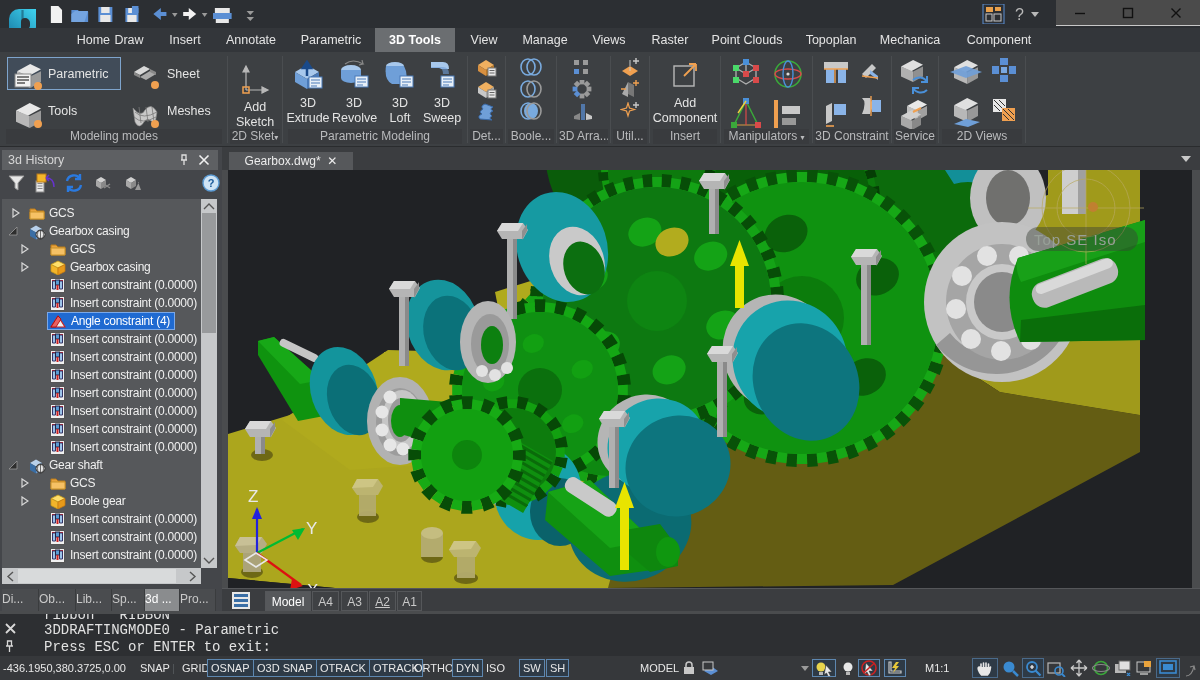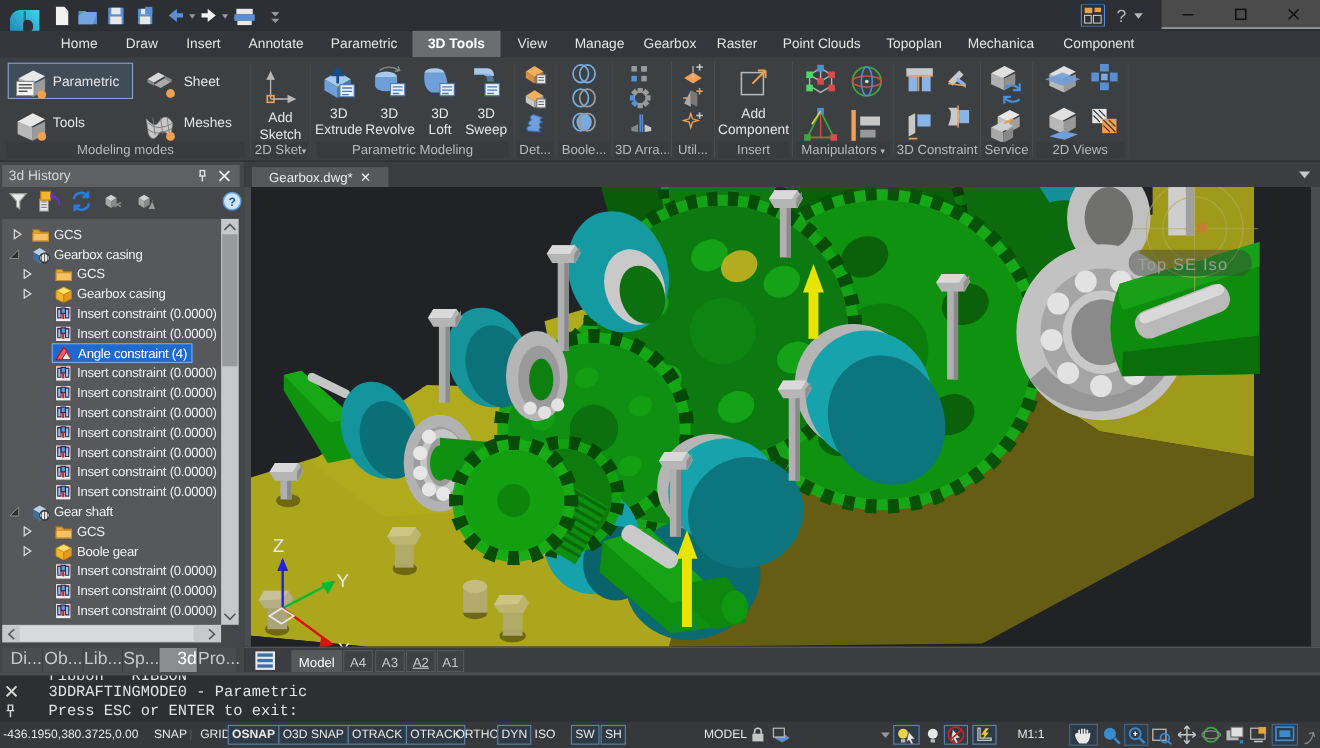--- a/index.html
+++ b/index.html
@@ -24,21 +24,21 @@
 .btntext { color:#e4e4e4; font-size:12.5px; }
 
 #lpanel { left:0; top:147px; width:222px; height:464px; background:#44464a; }
 #lphead { left:2px; top:3px; width:216px; height:20px; background:#5e6063; color:#d6d6d6; font-size:12.5px; line-height:20px; padding-left:6px; position:absolute; }
 #lptool { left:2px; top:23px; width:216px; height:26px; position:absolute; }
 #tree { left:2px; top:52px; width:199px; height:369px; background:#56585b; position:absolute; overflow:hidden; }
 .trow { position:absolute; left:0; width:100%; height:18px; color:#f0f0f0; font-size:12px; letter-spacing:-0.25px; line-height:18px; white-space:nowrap; }
 #vscroll { left:201px; top:52px; width:16px; height:369px; background:#c6c8ca; position:absolute; }
 #hscroll { left:2px; top:421px; width:199px; height:16px; background:#c6c8ca; position:absolute; }
 #lptabs { left:0px; top:440px; width:222px; height:24px; position:absolute; background:#44464a; }
-.lptab { position:absolute; top:2px; height:22px; background:#4a4c4f; color:#c9c9c9; font-size:16px; text-align:right; line-height:21px; border-right:1px solid #3a3c3e; }
+.lptab { position:absolute; top:2px; height:22px; background:#4a4c4f; color:#c9c9c9; font-size:12px; text-align:left; line-height:21px; border-right:1px solid #3a3c3e; }
 .lptab.active { background:#8a8c8e; color:#fff; }
 
 #docbar { left:222px; top:147px; width:978px; height:23px; background:#3b3d40; }
 #doctab { position:absolute; left:7px; top:5px; width:124px; height:18px; background:#56585b; color:#ececec; font-size:12px; line-height:18px; text-align:center; }
 #vpframe { left:222px; top:170px; width:978px; height:418px; background:#4a4c4e; }
 #modeltabs { left:222px; top:588px; width:978px; height:23px; background:#3b3d40; border-top:1px solid #55575a; }
 .mtab { position:absolute; top:2px; height:20px; color:#c9c9c9; font-size:12px; text-align:center; line-height:20px; border:1px solid #55575a; background:#3f4144; }
 .mtab.active { background:#56585b; color:#fff; }
 
 #cmd { left:0; top:611px; width:1200px; height:45px; background:#2d2f32; border-top:3px solid #4a4c4e; font-family:"Liberation Mono", monospace; font-size:14px; color:#e2e2e2; }
@@ -107,29 +107,29 @@
       </svg>
     <svg width="12" height="12" viewBox="0 0 12 12">
         <rect x="1.5" y="1.5" width="9" height="9" fill="none" stroke="#111" stroke-width="1.4"></rect>
       </svg>
     <svg width="12" height="12" viewBox="0 0 12 12">
         <path d="M1.5 1.5 l9 9 M10.5 1.5 l-9 9" stroke="#111" stroke-width="1.4"></path>
       </svg>
   </div>
 
   <div id="tabrow" class="abs">
-    <div class="rtab" style="left:44px; width:56px;">Home</div>
+    <div class="rtab" style="left:54px; width:56px;text-align:right;">Home</div>
     <div class="rtab" style="left:103px; width:52px;">Draw</div>
     <div class="rtab" style="left:158px; width:54px;">Insert</div>
     <div class="rtab" style="left:215px; width:72px;">Annotate</div>
     <div class="rtab" style="left:290px; width:82px;">Parametric</div>
     <div class="rtab active" style="left:375px; width:80px;">3D Tools</div>
     <div class="rtab" style="left:458px; width:52px;">View</div>
     <div class="rtab" style="left:513px; width:64px;">Manage</div>
-    <div class="rtab" style="left:580px; width:58px;">Gearbox</div>
+    <div class="rtab" style="left:580px; width:58px;">Views</div>
     <div class="rtab" style="left:641px; width:58px;">Raster</div>
     <div class="rtab" style="left:702px; width:90px;">Point Clouds</div>
     <div class="rtab" style="left:795px; width:72px;">Topoplan</div>
     <div class="rtab" style="left:870px; width:80px;">Mechanica</div>
     <div class="rtab" style="left:953px; width:92px;">Component</div>
   </div>
 
   <div id="ribbon" class="abs">
     <div class="rgroup" style="left:2px; width:224px;">
 <div style="position:absolute;left:5px;top:3px;width:114px;height:33px;border:1px solid #7ea4cc;background:#414c59;"></div>
@@ -963,21 +963,21 @@
     <div style="position:absolute; left:44px; top:8px;">3DDRAFTINGMODE0 - Parametric</div>
     <div style="position:absolute; left:44px; top:25px;">Press ESC or ENTER to exit:</div>
   </div>
 
   <div id="status" class="abs">
       <div class="sitem" style="left:3px;">-436.1950,380.3725,0.00</div>
 <div class="sitem" style="left:140px;">SNAP</div>
 <div class="sitem" style="left:172px;color:#55585c;">|</div>
 <div class="sitem" style="left:182px;">GRID</div>
 <div class="sitem" style="left:212px;color:#55585c;">|</div>
-<div class="sbox" style="left:207px;font-weight:bold;">OSNAP</div>
+<div class="sbox" style="left:207px;">OSNAP</div>
 <div class="sbox" style="left:253px;">O3D SNAP</div>
 <div class="sbox" style="left:316px;">OTRACK</div>
 <div class="sbox" style="left:369px;">OTRACK</div>
 <div class="sitem" style="left:414px;">ORTHO</div>
 <div class="sbox" style="left:452px;">DYN</div>
 <div class="sitem" style="left:486px;">ISO</div>
 <div class="sbox" style="left:519px;">SW</div>
 <div class="sbox" style="left:546px;">SH</div>
 <div class="sitem" style="left:640px;">MODEL</div>
 <svg style="position:absolute;left:682px;top:5px;" width="14" height="14" viewBox="0 0 14 14">

